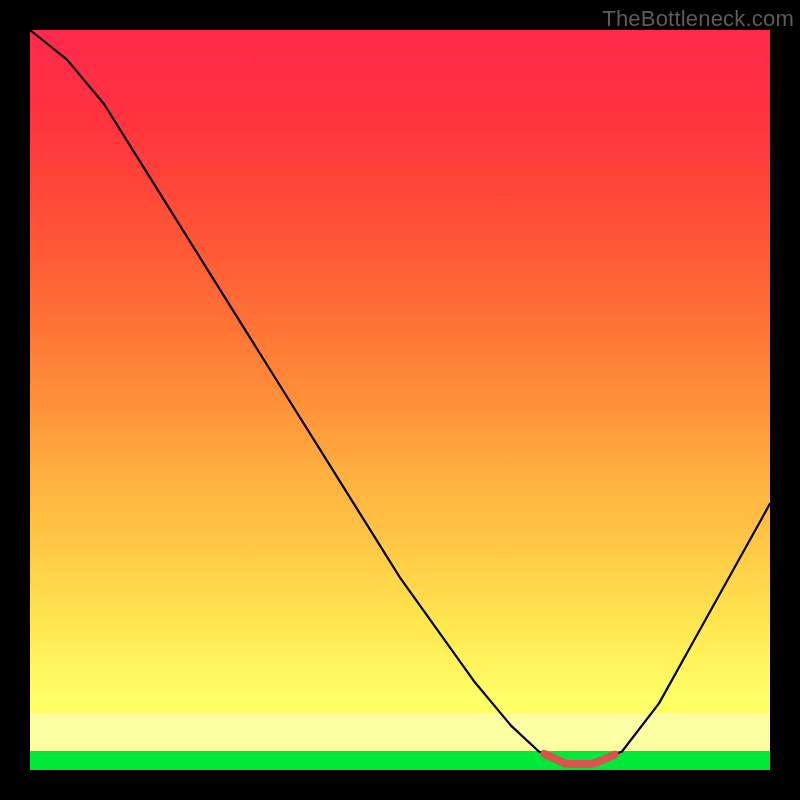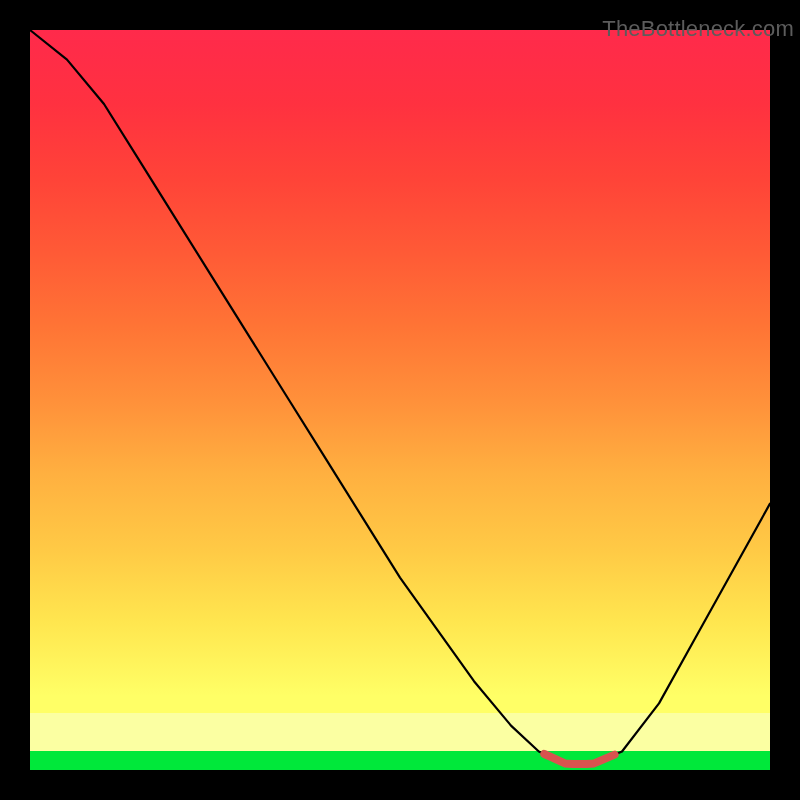--- a/index.html
+++ b/index.html
@@ -36,21 +36,21 @@
       #ff903a 50%,
       #ff7435 60%,
       #ff5a36 70%,
       #ff4338 80%,
       #ff3140 90%,
       #ff2a4b 100%
     );
   }
   .watermark {
     position: absolute;
-    top: 16px;
+    top: 6px;
     right: 6px;
     font-family: "Arial", "Helvetica", sans-serif;
     font-size: 22px;
     font-weight: 400;
     color: #5c5c5c;
     letter-spacing: 0.2px;
     user-select: none;
   }
   svg.curve {
     position: absolute;

